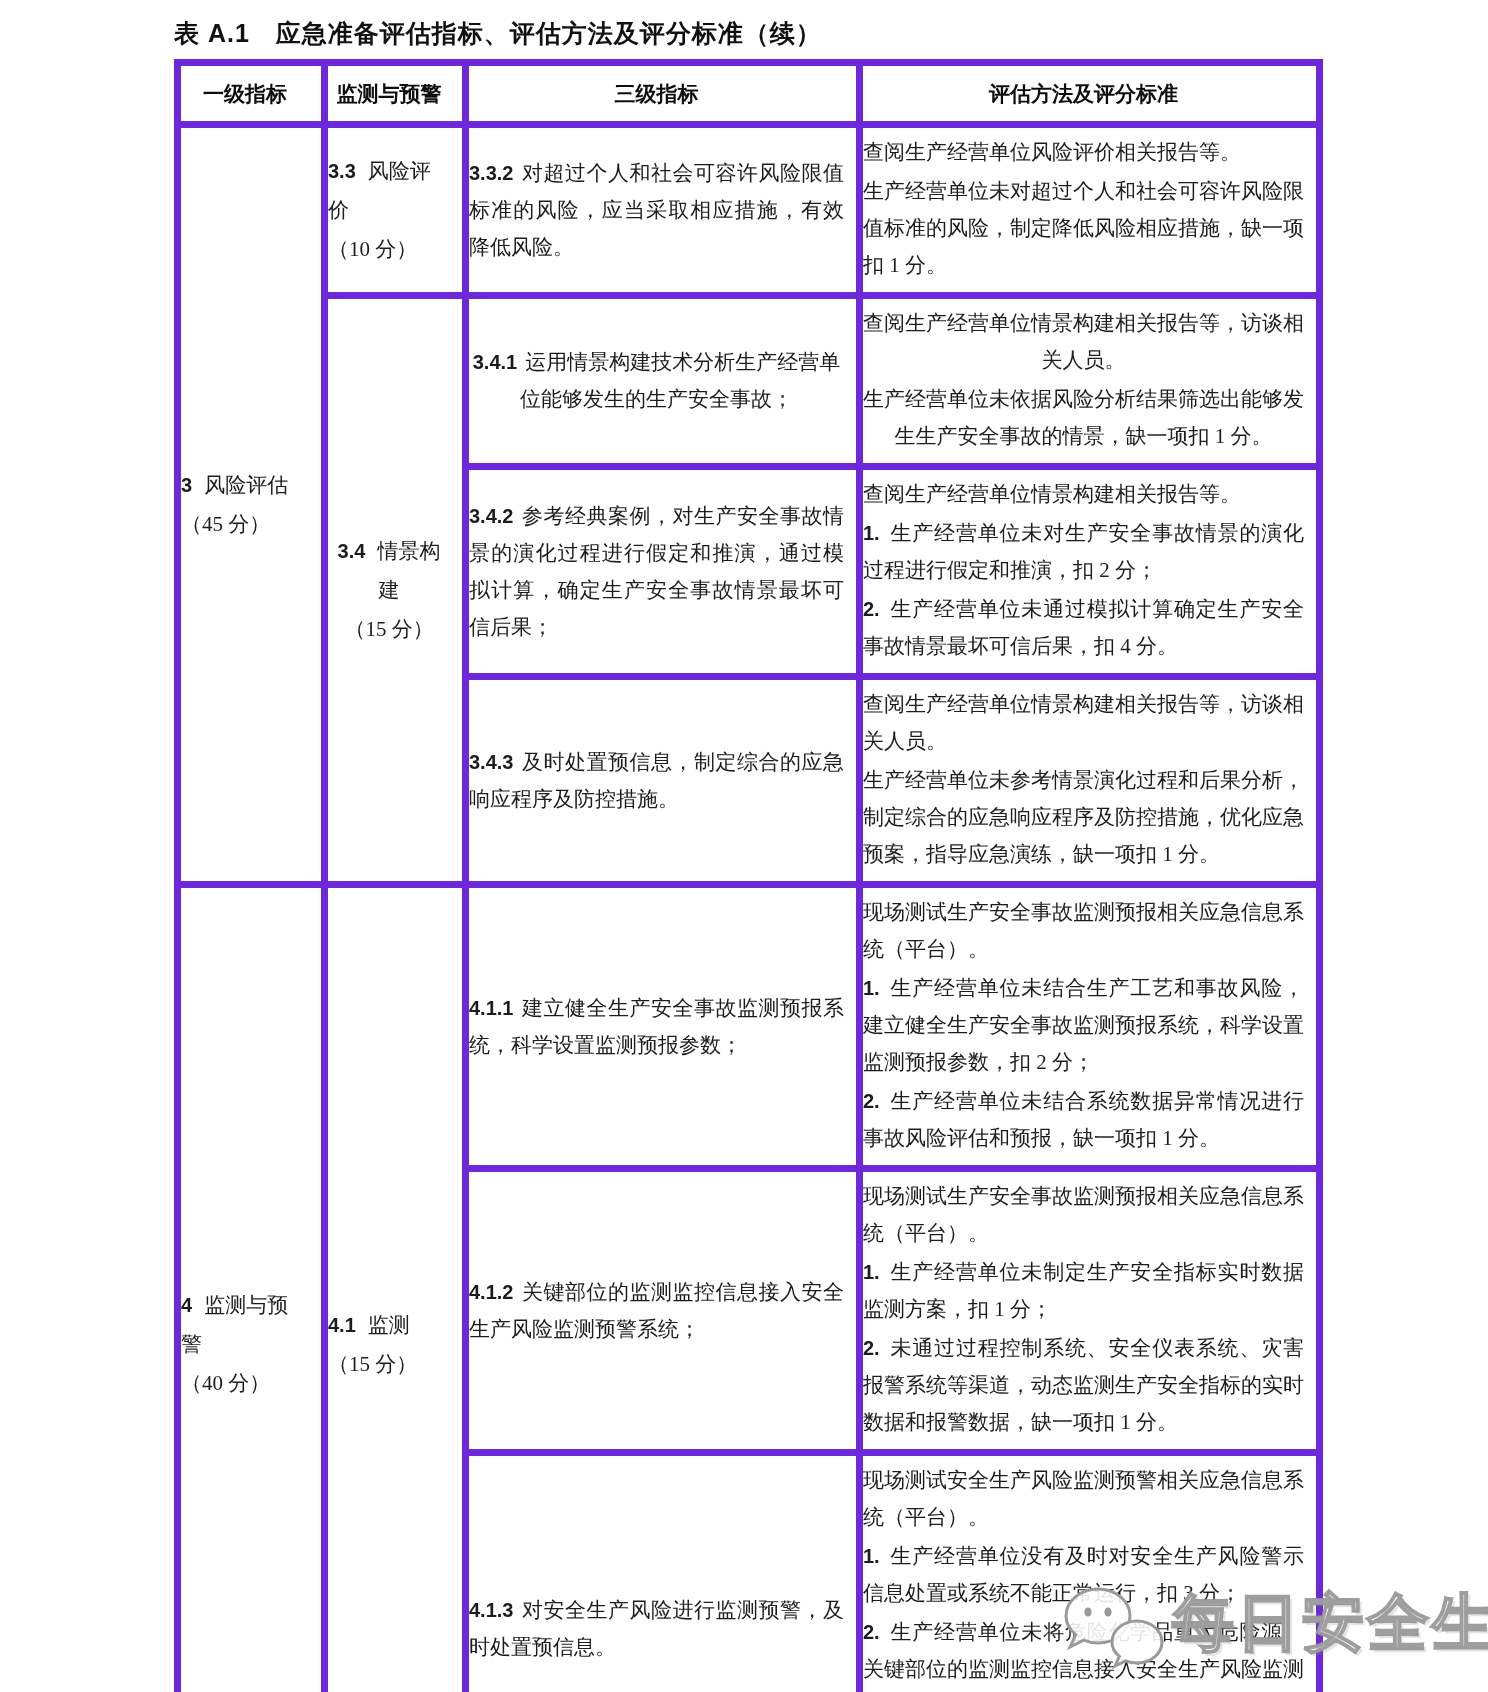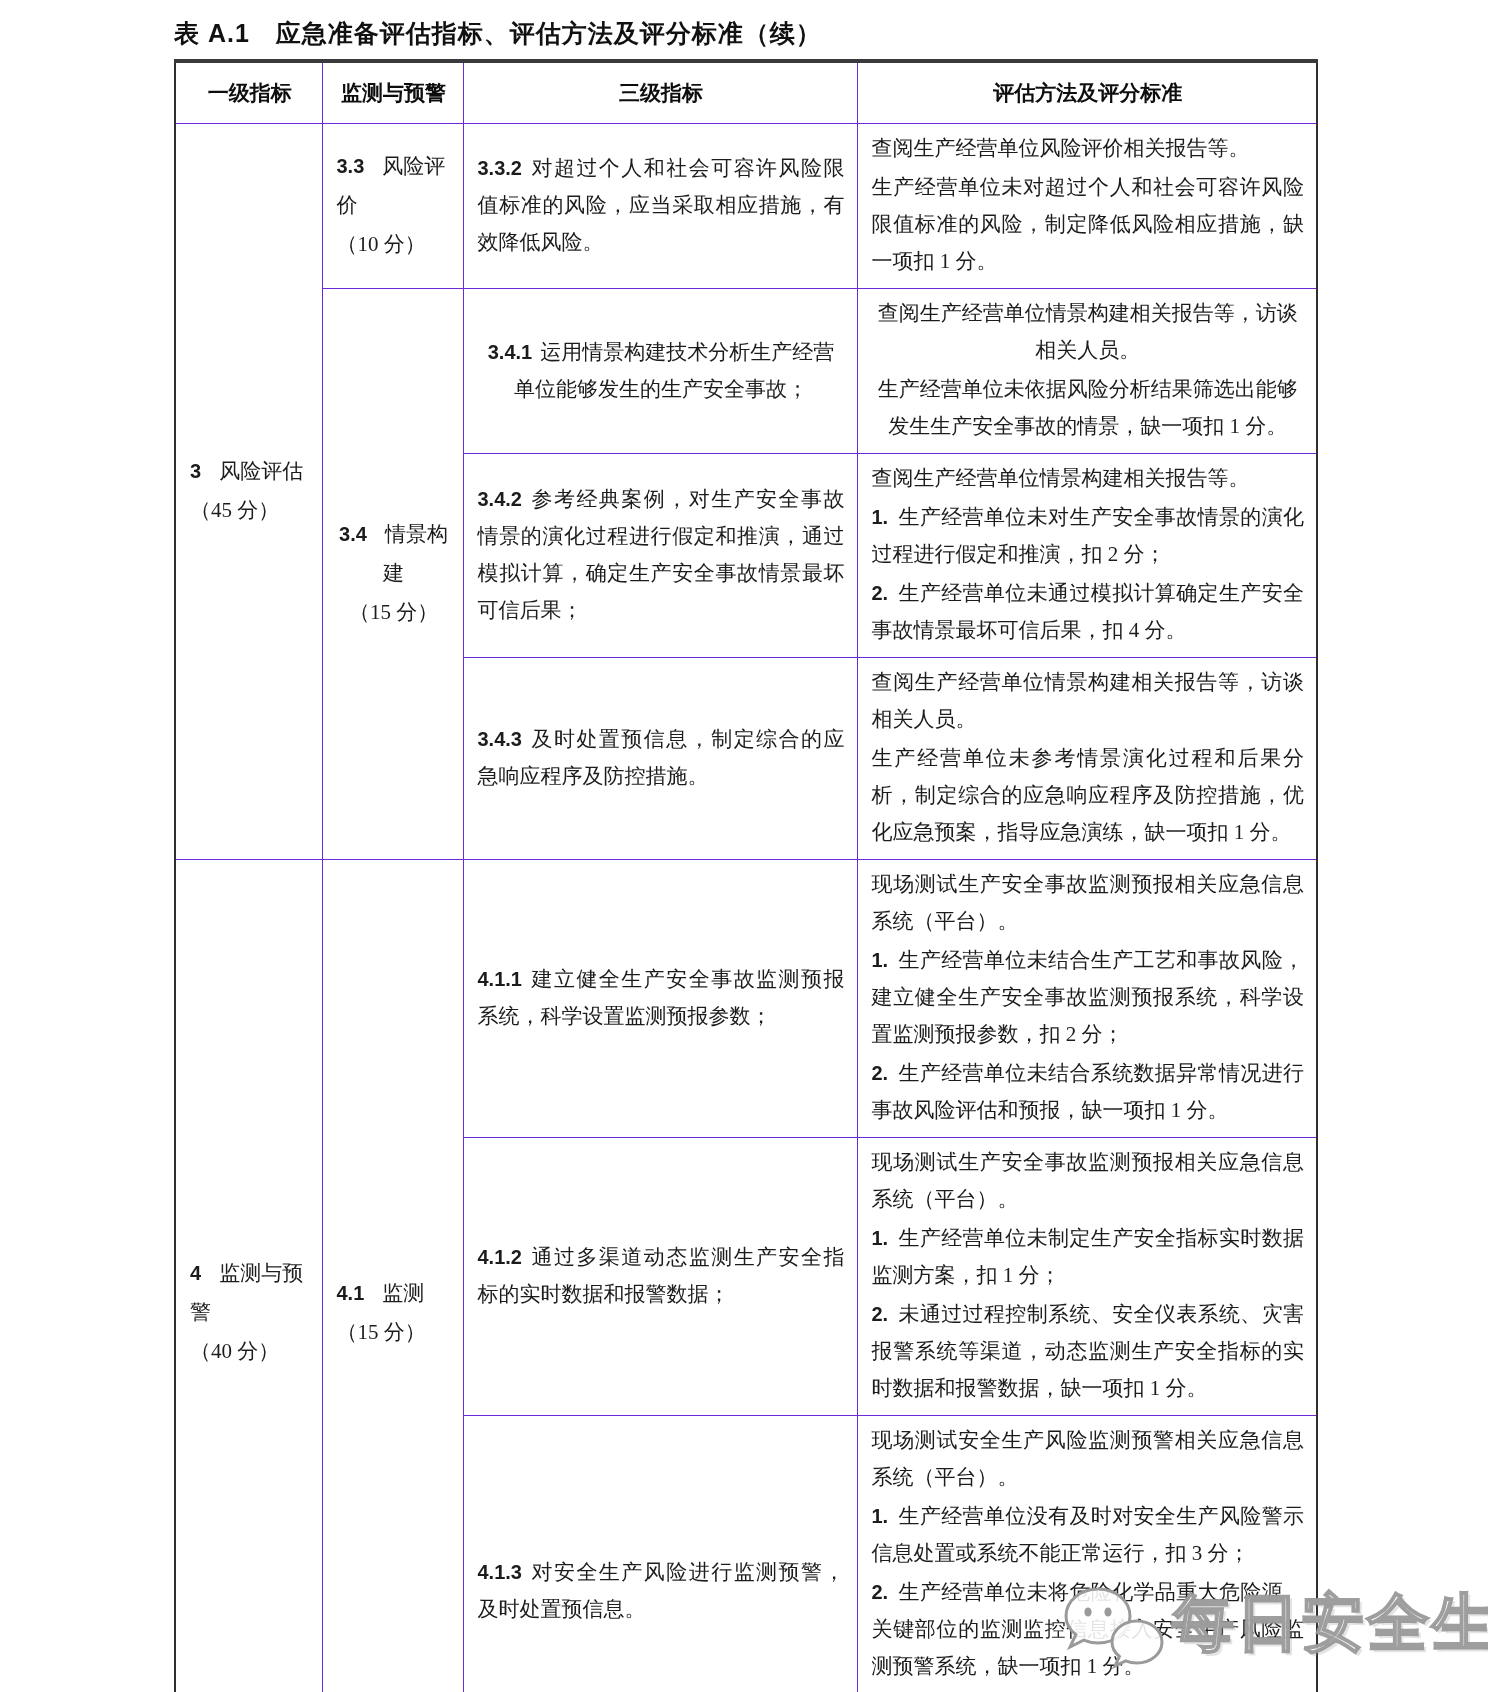--- a/index.html
+++ b/index.html
@@ -15,36 +15,36 @@
     font-family:"Liberation Sans","DejaVu Sans",sans-serif;
     letter-spacing:1px;color:#111;
   }
   table.eval{
     border-collapse:collapse;table-layout:fixed;width:1142px;
     border-left:2px solid #2e2e2e;border-right:2px solid #2e2e2e;
     border-top:4px solid #3a3a3a;border-bottom:3px solid #2e2e2e;
     background:#fff;
   }
   table.eval th, table.eval td{
-    border:1px solid #6d28d9;
+    border:7px solid #6d28d9;
     font-size:21px;
-    padding:6px 12px 6px 14px;
+    padding:6px 12px 6px 0;
     box-sizing:border-box;
   }
   th.hdr{
     height:62px;text-align:center;vertical-align:middle;
     font-family:"Liberation Sans","DejaVu Sans",sans-serif;
     font-weight:700;font-size:21px;padding:4px;color:#0d0d0d;
   }
   td.c1, td.c2{vertical-align:middle;line-height:39px;}
   td.c3{vertical-align:middle;text-align:justify;line-height:37px;padding-right:14px;}
   td.c4{vertical-align:top;text-align:justify;line-height:37px;padding-top:7px;}
   .lnum{
     font-family:"Liberation Sans","DejaVu Sans",sans-serif;
-    font-weight:700;font-size:20px;margin-right:18px;
+    font-weight:700;font-size:20px;margin-right:12px;
   }
   .score{display:block;}
   .l3num{
     font-family:"Liberation Sans","DejaVu Sans",sans-serif;
     font-weight:700;font-size:20px;margin-right:8px;font-style:normal;
   }
   .para{margin:0 0 2px 0;}
   .pnum{
     font-family:"Liberation Sans","DejaVu Sans",sans-serif;
     font-weight:700;font-size:20px;
@@ -153,21 +153,21 @@
           <span class="l3num">4.1.1</span><span>建立健全生产安全事故监测预报系统，科学设置监测预报参数；</span>
         </td>
         <td class="c4">
           <div class="para"><span class="pnum"></span><span>现场测试生产安全事故监测预报相关应急信息系统（平台）。</span></div>
           <div class="para"><span class="pnum">1.</span><span>生产经营单位未结合生产工艺和事故风险，建立健全生产安全事故监测预报系统，科学设置监测预报参数，扣 2 分；</span></div>
           <div class="para"><span class="pnum">2.</span><span>生产经营单位未结合系统数据异常情况进行事故风险评估和预报，缺一项扣 1 分。</span></div>
         </td>
       </tr>
       <tr class="rh5">
         <td class="c3">
-          <span class="l3num">4.1.2</span><span>通过多渠道动态监测生产安全指标的实时数据和报警数据；</span>
+          <span class="l3num">4.1.2</span><span>关键部位的监测监控信息接入安全生产风险监测预警系统；</span>
         </td>
         <td class="c4">
           <div class="para"><span class="pnum"></span><span>现场测试生产安全事故监测预报相关应急信息系统（平台）。</span></div>
           <div class="para"><span class="pnum">1.</span><span>生产经营单位未制定生产安全指标实时数据监测方案，扣 1 分；</span></div>
           <div class="para"><span class="pnum">2.</span><span>未通过过程控制系统、安全仪表系统、灾害报警系统等渠道，动态监测生产安全指标的实时数据和报警数据，缺一项扣 1 分。</span></div>
         </td>
       </tr>
       <tr class="rh6">
         <td class="c3">
           <span class="l3num">4.1.3</span><span>对安全生产风险进行监测预警，及时处置预信息。</span>

